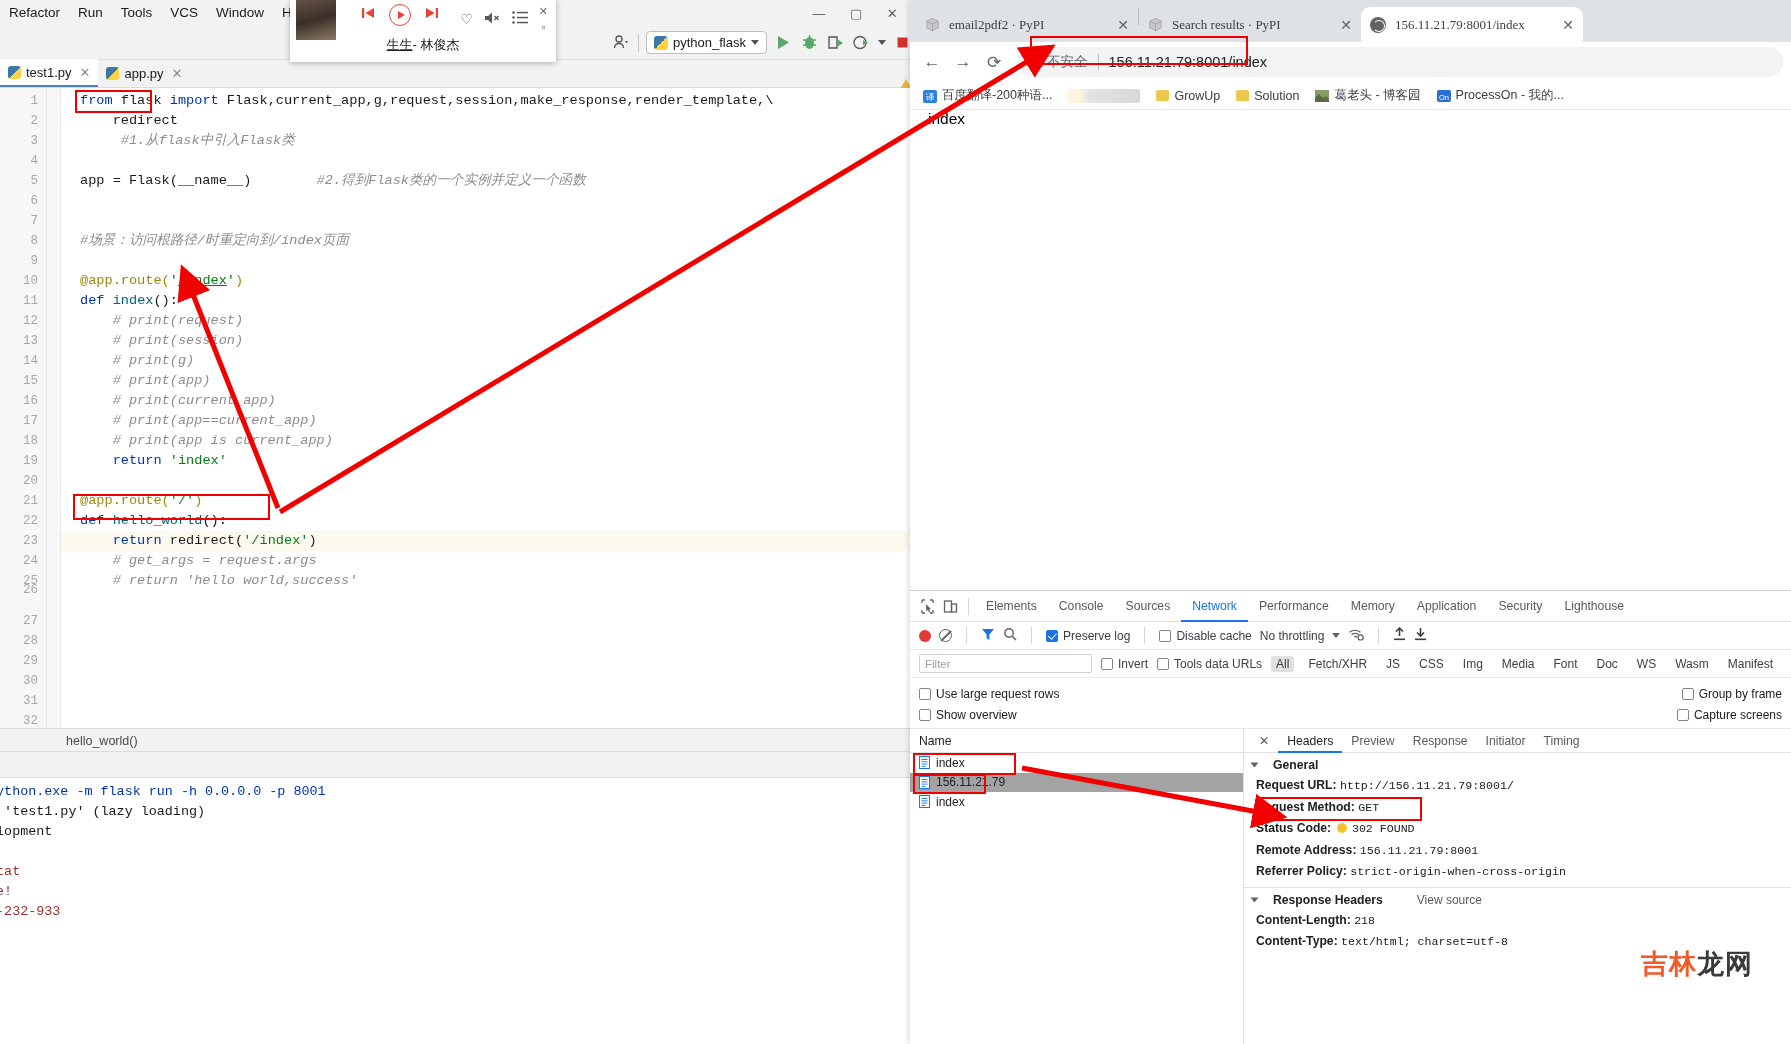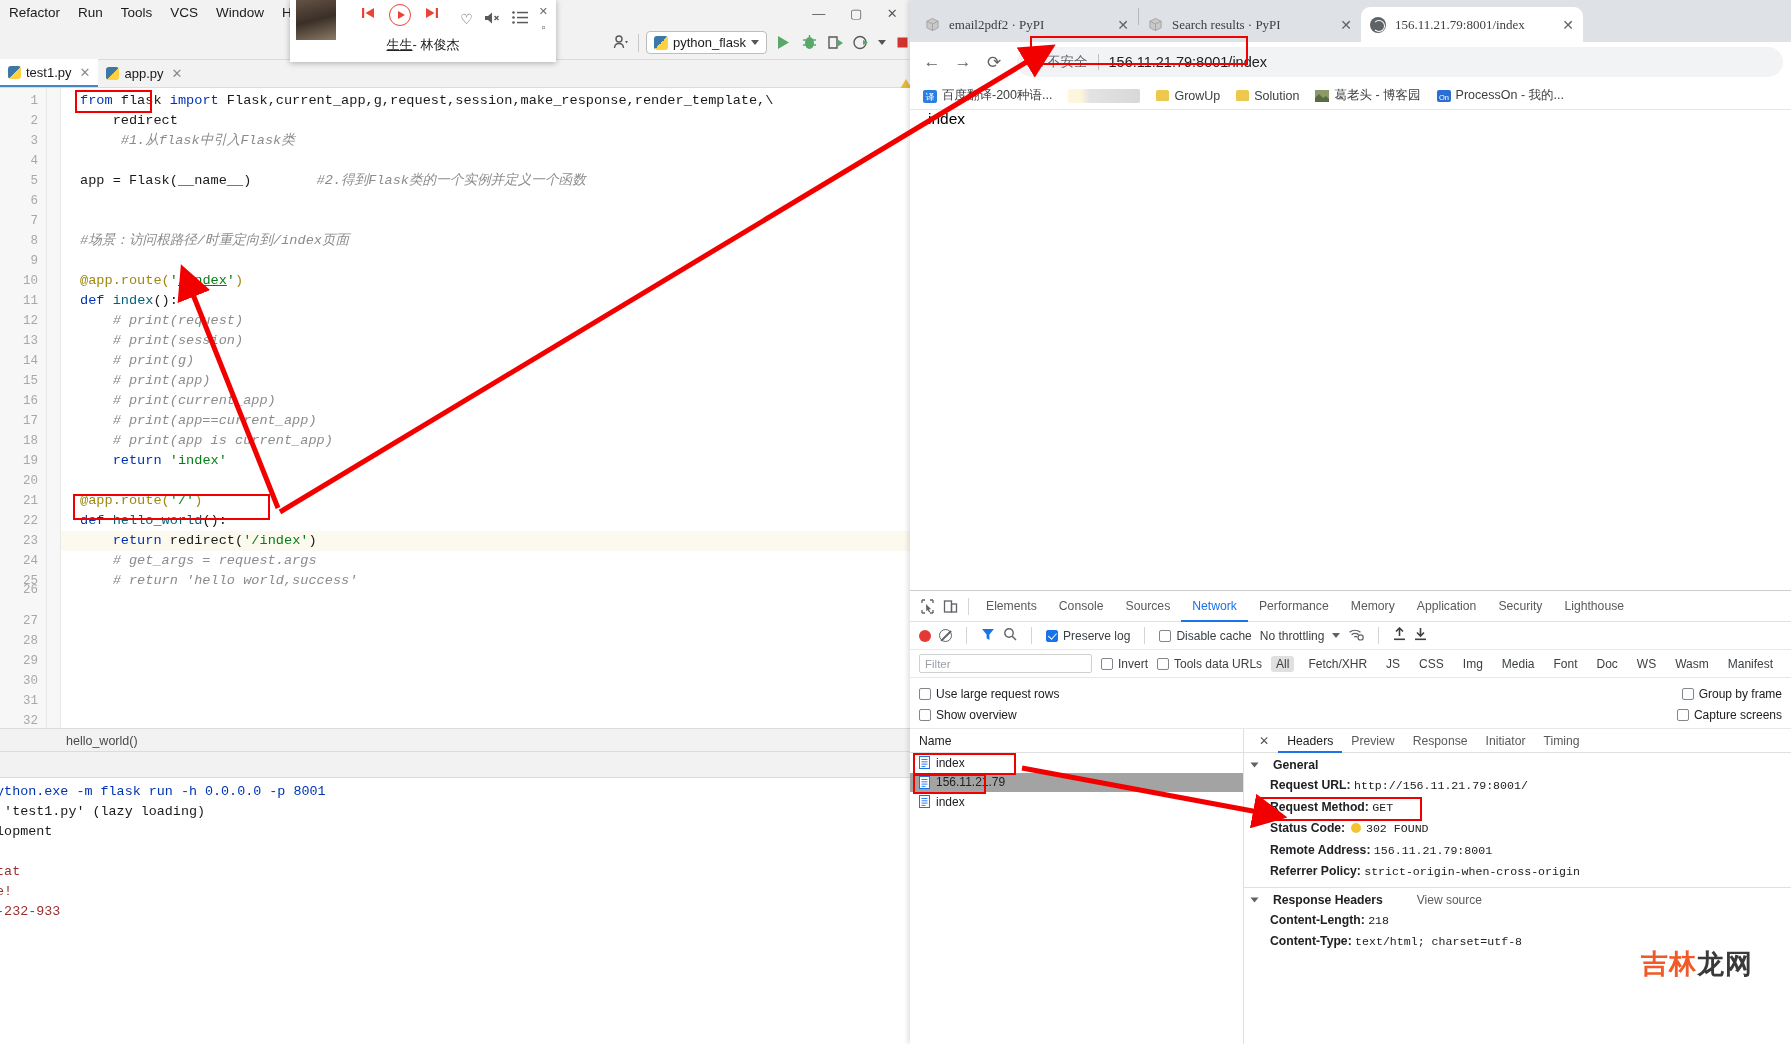--- a/index.html
+++ b/index.html
@@ -234,21 +234,21 @@
   .detail { flex: 1; }
   .det-tabs { height: 24px; display: flex; align-items: center; gap: 0;
     border-bottom: 1px solid #e0e0e0; padding-left: 6px; }
   .det-tab { padding: 0 9px; height: 24px; line-height: 24px; font-size: 12.2px; color: #5a5a5a; }
   .det-tab.sel { color: #202124; box-shadow: inset 0 -2px 0 #1a73e8; }
   .sec-title { font-size: 12.2px; font-weight: bold; color: #202124;
     padding: 5px 0 3px 8px; display: flex; align-items: center; gap: 16px; }
   .tri { width: 0; height: 0; border-left: 5px solid #5f6368;
     border-top: 4px solid transparent; border-bottom: 4px solid transparent;
     transform: rotate(90deg); }
-  .kv { padding: 2px 0 2px 26px; font-size: 12.2px; line-height: 17.5px; }
+  .kv { padding: 2px 0 2px 12px; font-size: 12.2px; line-height: 17.5px; }
   .k { font-weight: bold; color: #202124; }
   .v { font-family: "Liberation Mono", monospace; font-size: 11.6px; color: #202124; }
   .dot-y { display: inline-block; width: 10px; height: 10px; border-radius: 50%;
     background: #f4c430; vertical-align: -1px; margin: 0 2px; }
   .viewsrc { font-weight: normal; color: #5a5a5a; margin-left: 18px; font-size: 12px; }
   .hr-line { height: 1px; background: #e0e0e0; margin: 4px 0 0; }
 
   
   .rbox { position: absolute; border: 2.5px solid #f20000; pointer-events: none; }
   .wm { position: absolute; right: 38px; bottom: 62px; font-size: 27px;

